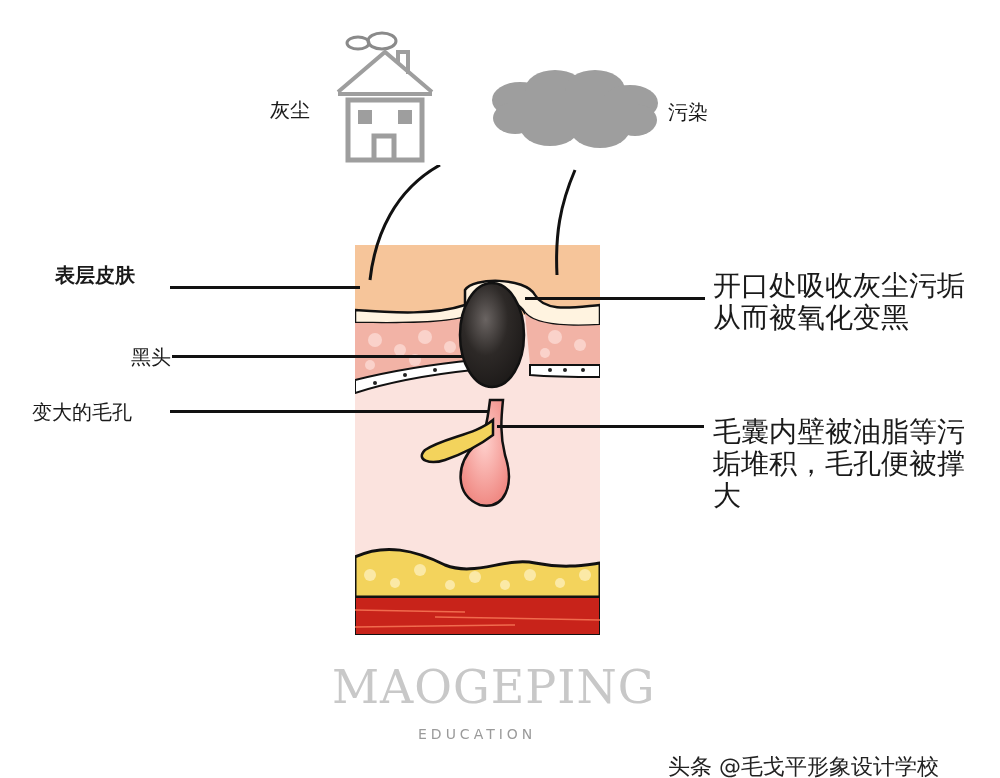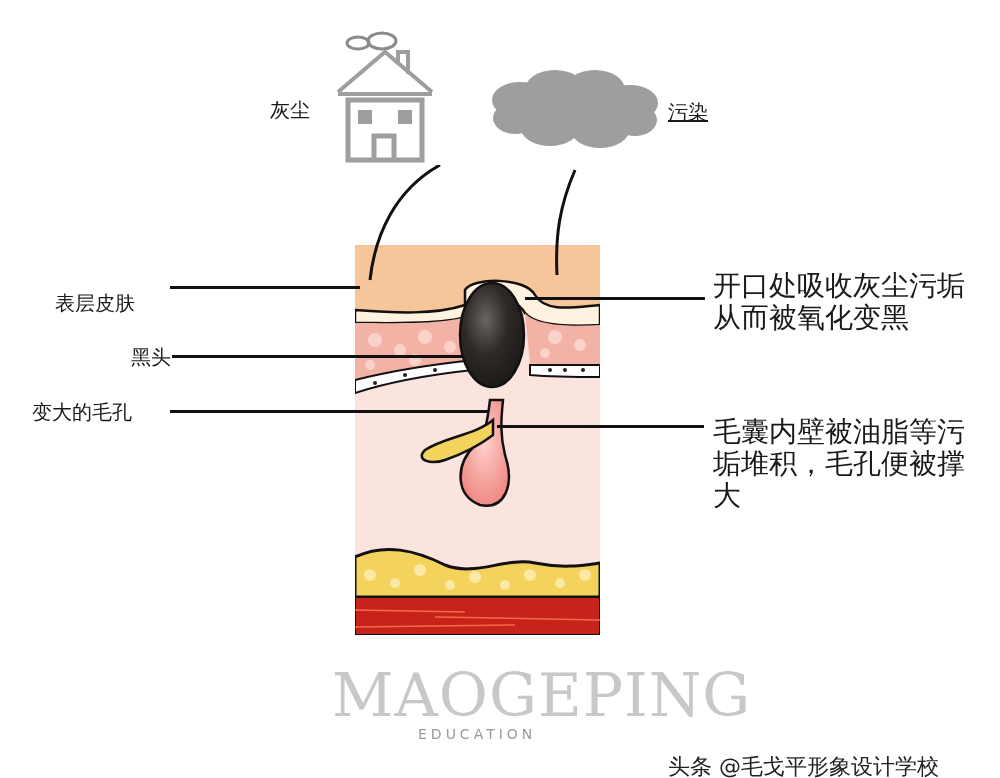--- a/index.html
+++ b/index.html
@@ -2,21 +2,21 @@
 <html><head>
 <meta charset="utf-8">
 <style>
   html, body { margin:0; padding:0; background:#ffffff; }
   body { width:1000px; height:778px; position:relative; overflow:hidden;
          font-family:"DejaVu Sans", sans-serif; color:#1a1a1a; }
   .abs { position:absolute; }
   .label { font-size:20px; line-height:30px; white-space:nowrap; color:#1a1a1a; }
   .desc { font-size:28px; line-height:32px; color:#1a1a1a; width:260px; }
   .leader { position:absolute; height:3px; background:#111; }
-  .brand { font-family:"DejaVu Serif", serif; font-size:60px; letter-spacing:1px; color:#c8c8c8; }
+  .brand { font-family:"DejaVu Serif", serif; font-size:46px; letter-spacing:1px; color:#c8c8c8; }
   .edu { font-family:"DejaVu Sans", sans-serif; font-size:14px; letter-spacing:4px; color:#9a9a9a; }
   .credit { font-size:22px; color:#222; }
 </style>
 </head>
 <body>
 
 <div class="abs label" style="left:270px; top:95px;">灰尘</div>
 <svg class="abs" style="left:330px; top:30px;" width="110" height="135" viewBox="0 0 110 135">
   <ellipse cx="28" cy="13" rx="11" ry="6" fill="none" stroke="#8a8a8a" stroke-width="3"></ellipse>
   <ellipse cx="52" cy="11" rx="14" ry="8" fill="none" stroke="#8a8a8a" stroke-width="3"></ellipse>
@@ -35,21 +35,21 @@
     <ellipse cx="65" cy="22" rx="30" ry="20"></ellipse>
     <ellipse cx="105" cy="22" rx="30" ry="20"></ellipse>
     <ellipse cx="140" cy="35" rx="28" ry="18"></ellipse>
     <ellipse cx="25" cy="50" rx="22" ry="16"></ellipse>
     <ellipse cx="145" cy="52" rx="22" ry="16"></ellipse>
     <ellipse cx="60" cy="58" rx="30" ry="20"></ellipse>
     <ellipse cx="110" cy="60" rx="30" ry="20"></ellipse>
     <rect x="25" y="28" width="120" height="36"></rect>
   </g>
 </svg>
-<div class="abs label" style="left:668px; top:97px;text-decoration:underline;">污染</div>
+<div class="abs label" style="left:668px; top:97px;">污染</div>
 
 <svg class="abs" style="left:355px; top:165px;" width="245" height="470" viewBox="0 0 245 470">
   <defs>
     <clipPath id="box">
         <rect x="0" y="80" width="245" height="390"></rect>
       </clipPath>
     <radialGradient id="bh" cx="0.4" cy="0.35" r="0.7">
       <stop offset="0" stop-color="#6a6462"></stop>
       <stop offset="0.5" stop-color="#2d2927"></stop>
       <stop offset="1" stop-color="#1c1918"></stop>
@@ -111,21 +111,21 @@
     </g>
 
     <rect x="0" y="432" width="245" height="38" fill="#c8231a" stroke="#111" stroke-width="2"></rect>
     <path d="M0,445 L110,447 M80,452 L245,455 M0,462 L160,460" stroke="#f06b4e" stroke-width="1.5"></path>
   </g>
 
   <path d="M85,0 C40,25 20,70 15,115" fill="none" stroke="#111" stroke-width="3"></path>
   <path d="M220,5 C205,40 200,70 202,110" fill="none" stroke="#111" stroke-width="3"></path>
 </svg>
 
-<div class="abs label" style="left:55px; top:288px;">表层皮肤</div>
+<div class="abs label" style="left:55px; top:260px;font-weight:bold;">表层皮肤</div>
 <div class="leader" style="left:170px; top:286px; width:190px;"></div>
 
 <div class="abs label" style="left:107px; top:342px;margin-left:24px;">黑头</div>
 <div class="leader" style="left:172px; top:355px; width:290px;"></div>
 
 <div class="abs label" style="left:32px; top:397px;">变大的毛孔</div>
 <div class="leader" style="left:170px; top:410px; width:318px;"></div>
 
 <div class="leader" style="left:525px; top:297px; width:180px;"></div>
 <div class="abs desc" style="left:713px; top:270px;">开口处吸收灰尘污垢从而被氧化变黑</div>

